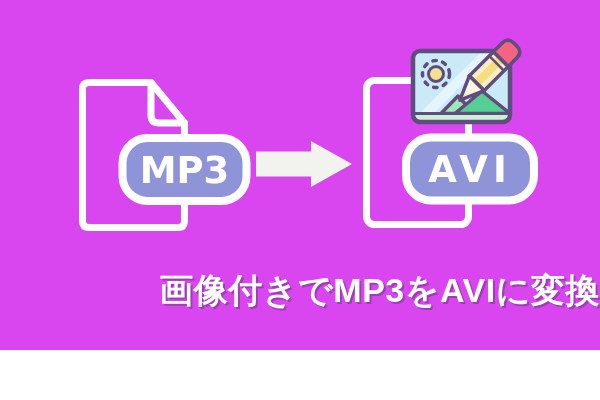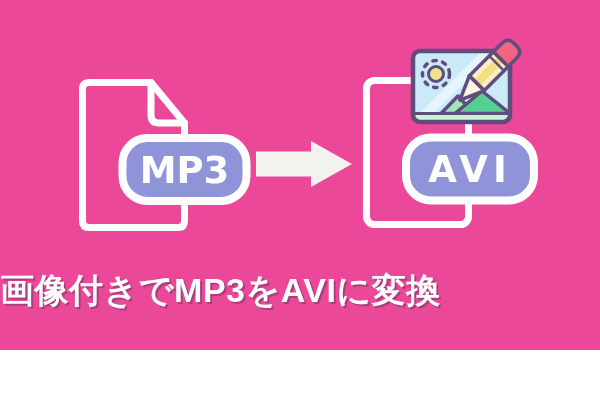--- a/index.html
+++ b/index.html
@@ -1,37 +1,37 @@
 <!DOCTYPE html>
 <html><head>
 <meta charset="utf-8">
 <style>
   html, body { margin: 0; padding: 0; }
   .banner {
     position: relative;
     width: 600px;
     height: 350px;
-    background: #ec4899;
+    background: #d946ef;
     overflow: hidden;
     font-family: "Liberation Sans", sans-serif;
     text-decoration: underline;
   }
   .banner svg { position: absolute; left: 0; top: 0; }
   .format-label-text {
     font-family: "DejaVu Sans", sans-serif;
     font-weight: bold;
     font-size: 37px;
     fill: #ffffff;
   }
   .caption {
     position: absolute;
     left: 0;
     right: 0;
     top: 268px;
-    text-align: left;
+    text-align: right;
     color: #ffffff;
     font-size: 34px;
     font-weight: bold;
     letter-spacing: 0.5px;
     font-family: "Liberation Sans", "DejaVu Sans", sans-serif;
     text-shadow: 2px 2px 0 rgba(45,45,70,0.35);
     white-space: nowrap;
   }
 </style>
 </head>

